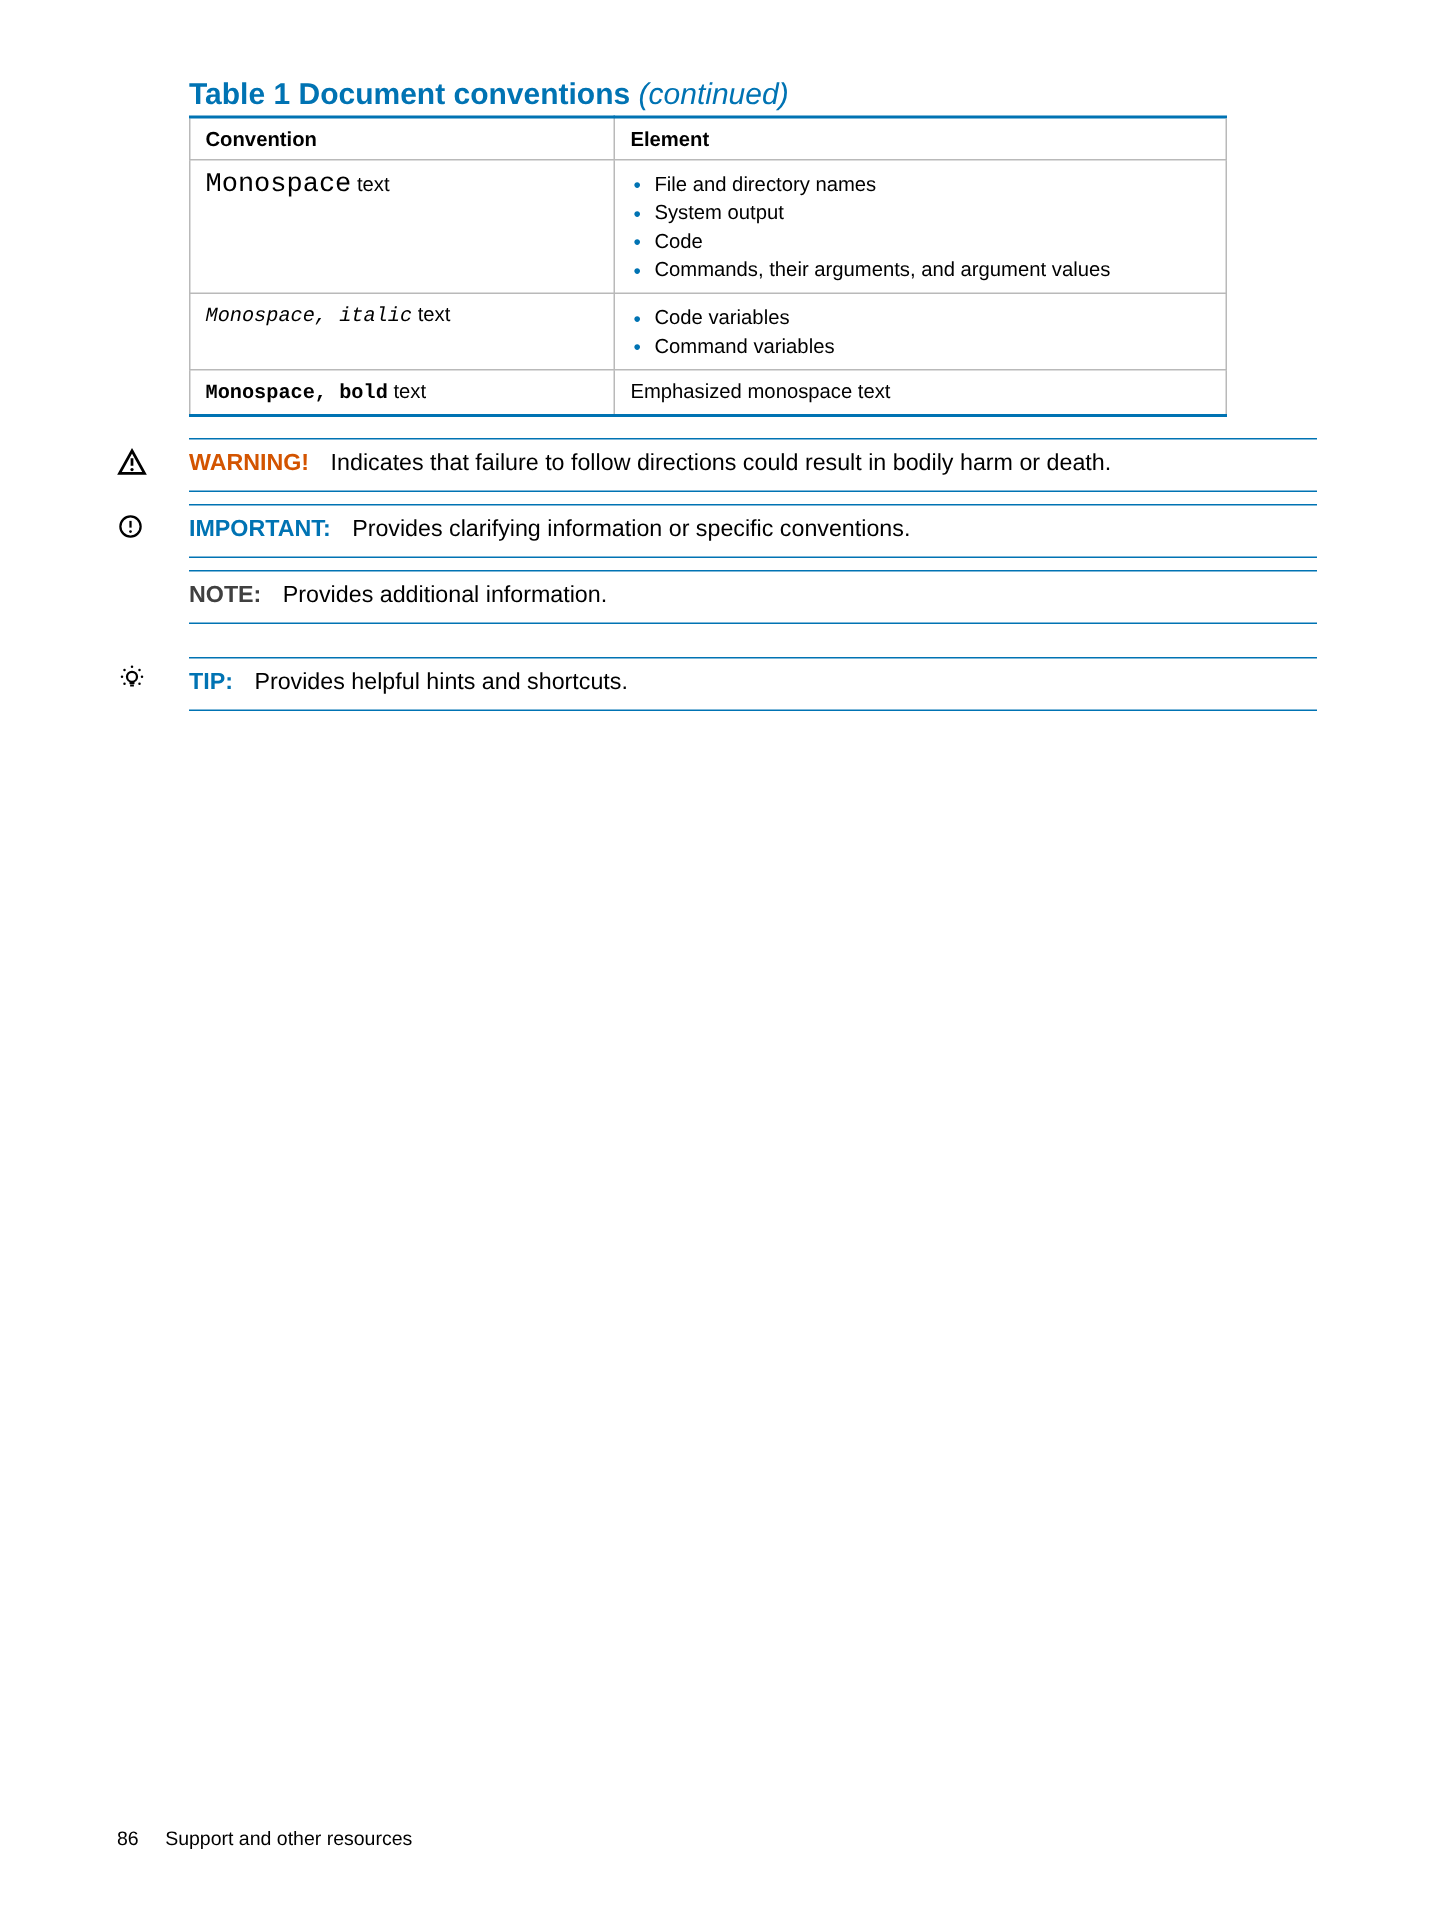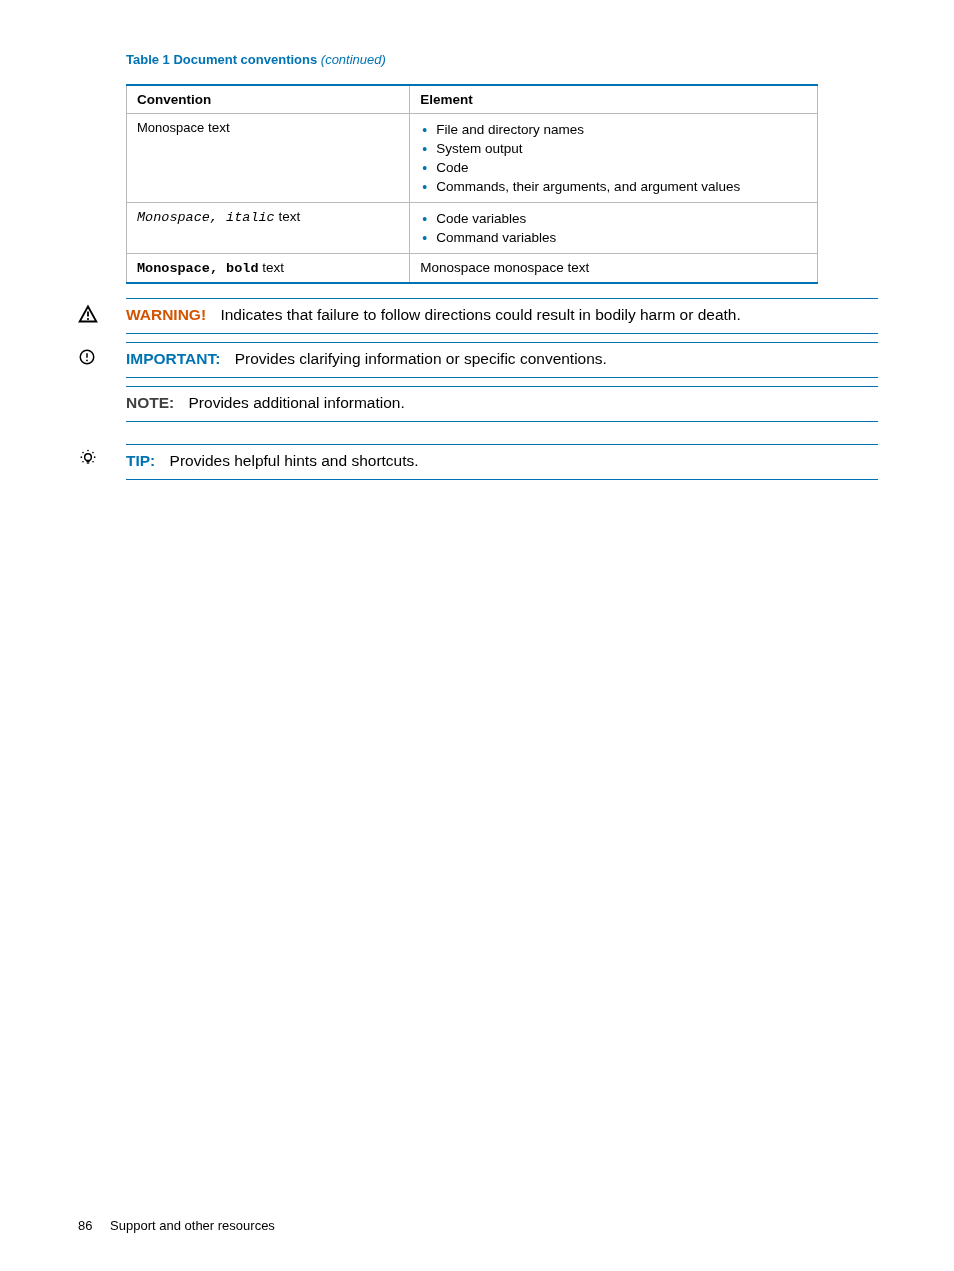--- a/index.html
+++ b/index.html
@@ -17,23 +17,23 @@
   .page {
     position: absolute;
     left: 78px;
     top: 52px;
     width: 800px;
   }
   .content {
     margin-left: 48px;
   }
   .table-caption {
-    font-size: 13px;
+    font-size: 20px;
     font-weight: bold;
-    margin-bottom: 17px;
+    margin-bottom: 2px;
   }
   .cap-bold { color: #0073b3; font-weight: bold; }
   .cap-italic { color: #0073b3; font-style: italic; font-weight: normal; }
   table.doc {
     width: 692px;
     border-collapse: collapse;
     border-top: 2px solid #0073b3;
     border-bottom: 2px solid #0073b3;
   }
   table.doc th, table.doc td {
@@ -44,21 +44,21 @@
     font-size: 13.5px;
   }
   table.doc th {
     font-weight: bold;
     background: #fff;
   }
   table.doc tr:last-child td { border-bottom: none; }
   table.doc tr:first-child th { border-top: none; }
   .col-conv { width: 41%; }
   .col-elem { width: 59%; }
-  .mono { font-family: Liberation Sans, sans-serif; font-size: 13px; }
+  .mono { font-family: Liberation Mono, monospace; font-size: 18px; }
   .mono-italic { font-family: "Courier New", monospace; font-style: italic; font-size: 13.5px; margin-top: 32px; }
   .mono-bold { font-family: "Courier New", monospace; font-weight: bold; font-size: 13.5px; }
   ul.cell-list {
     margin: 0;
     padding-left: 16px;
     list-style: none;
   }
   ul.cell-list li {
     position: relative;
     padding: 2px 0;
@@ -154,21 +154,21 @@
           <ul class="cell-list">
             <li>Code variables</li>
             <li>Command variables</li>
           </ul>
         </td>
       </tr>
       <tr>
         <td>
           <span class="mono-bold">Monospace, bold</span><span> text</span>
         </td>
-        <td>Monospace monospace text</td>
+        <td>Emphasized monospace text</td>
       </tr>
     </tbody>
       </table>
 
     <div class="admon-wrap">
 
       <div class="admon">
         <span class="admon-icon">
           <svg viewBox="0 0 24 24" width="20" height="20">
               <path fill="none" stroke="#000" stroke-width="2.2" d="M12 3 L22 21 L2 21 Z"></path>

